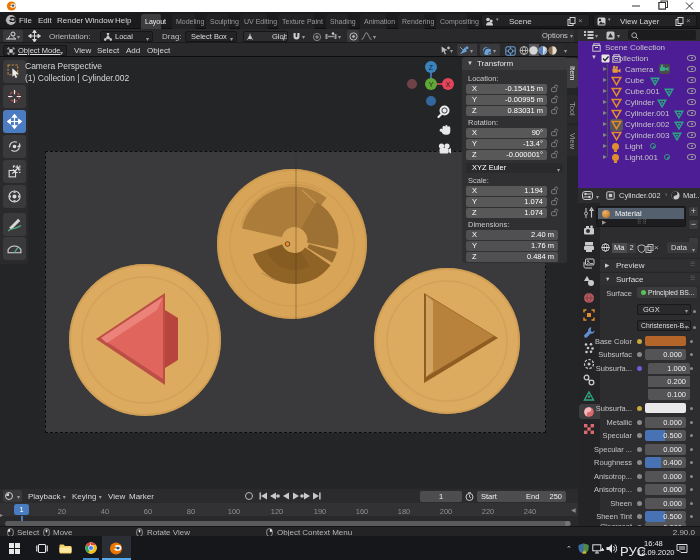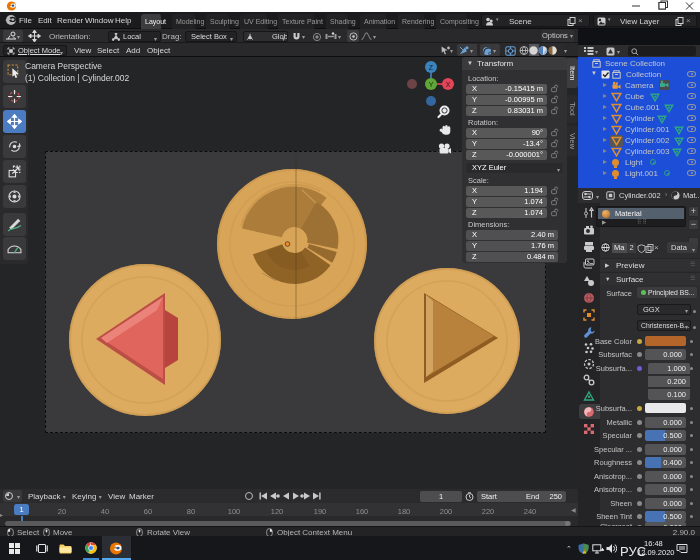--- a/index.html
+++ b/index.html
@@ -35,21 +35,21 @@
 .nph{position:absolute;left:0;top:0;width:105px;height:13px;background:#3b3b3d;border-radius:3px 3px 0 0;color:#e6e6e6;font-size:8px;}
 .fld{position:absolute;height:10px;background:#585858;border-radius:2px;color:#fff;font-size:7.5px;line-height:10px;}
 .fld .n{position:absolute;left:6px;top:0;}
 .fld .v{position:absolute;right:4px;top:0;}
 .seclbl{position:absolute;font-size:7.5px;color:#c9c9c9;}
 .lock{position:absolute;width:8px;height:9px;}
 
 .vtab{position:absolute;left:567px;width:11px;background:#2a2a2c;color:#9f9f9f;font-size:7.5px;border-radius:0 3px 3px 0;writing-mode:vertical-rl;text-align:center;}
 .vtab.act{background:#3d3d3f;color:#e8e8e8;}
 
-#outl{left:578px;top:29px;width:122px;height:159px;background:#1d4ed8;margin-top:16px;}
+#outl{left:578px;top:29px;width:122px;height:159px;background:#4c1d95;}
 #outlhead{position:absolute;left:0;top:0;width:122px;height:12px;background:#2d2d2f;}
 .orow{position:absolute;left:0;width:122px;height:11px;font-size:8px;color:#c5c5c5;}
 .oic{position:absolute;top:1px;width:9px;height:9px;}
 .olight{position:absolute;top:2px;width:7px;height:7px;border-radius:50%;background:#e08e2d;}
 .olight::after{content:"";position:absolute;left:2px;top:7px;width:3px;height:2px;background:#e08e2d;}
 .glight{position:absolute;top:2px;width:6px;height:6px;border-radius:50%;border:1.2px solid #30a080;}
 .glight::after{content:"";position:absolute;left:1.6px;top:1.6px;width:2px;height:2px;border-radius:50%;background:#30a080;}
 .eye{position:absolute;right:4px;top:2px;width:9px;height:6px;border:1px solid #9a9a9a;border-radius:50% 50% 50% 50% / 60% 60% 60% 60%;}
 .eye::after{content:"";position:absolute;left:2.5px;top:1px;width:2.4px;height:2.4px;border-radius:50%;background:#9a9a9a;}
 .oarr{position:absolute;top:3px;width:0;height:0;border-top:2.8px solid transparent;border-bottom:2.8px solid transparent;border-left:4px solid #868686;}
@@ -155,21 +155,21 @@
       </svg>
   <span class="tx chev" style="left:17px;top:4px">▾</span>
   <svg class="abs" style="left:28px;top:1px" width="13" height="12" viewBox="0 0 13 12" stroke="#d8d8d8" stroke-width="1" fill="#d8d8d8">
         <path d="M6.5 1.5 v9 M2 6 h9" fill="none"></path>
         <path d="M6.5 0 l1.8 2.5 h-3.6 Z"></path>
         <path d="M6.5 12 l1.8 -2.5 h-3.6 Z"></path>
         <path d="M0.5 6 l2.5 -1.8 v3.6 Z"></path>
         <path d="M12.5 6 l-2.5 -1.8 v3.6 Z"></path>
       </svg>
   <div class="tx lbl" style="left:49px;top:3px">Orientation:</div>
-  <div class="drop" style="left:100px;top:1.5px;width:53px;margin-left:8px;">
+  <div class="drop" style="left:100px;top:1.5px;width:53px;">
     <svg class="abs" style="left:3px;top:1.5px" width="8" height="8" viewBox="0 0 8 8" stroke="#ccc" fill="#ccc">
           <circle cx="4" cy="4.5" r="1.3"></circle>
           <path d="M4 4 V0.8 M4 4 L1.2 6.5 M4 4 L6.8 6.5" stroke-width="1" fill="none"></path>
           <circle cx="4" cy="0.8" r="0.9"></circle>
           <circle cx="1.2" cy="6.5" r="0.9"></circle>
           <circle cx="6.8" cy="6.5" r="0.9"></circle>
         </svg>
     <span style="margin-left:14px">Local</span><span class="tx chev" style="right:3px;top:2px">▾</span>
   </div>
   <div class="tx lbl" style="left:162px;top:3px">Drag:</div>
@@ -520,21 +520,21 @@
         <span class="tx" style="left:13px;top:1px;font-size:6px;color:#ccc">▼</span>
         <svg class="oic" style="left:23px" viewBox="0 0 9 9">
           <rect x="0.5" y="0.5" width="8" height="8" rx="1" fill="#e6e6e6"></rect>
           <path d="M2 4.5 L4 6.5 L7.5 2.5" fill="none" stroke="#222" stroke-width="1.3"></path>
         </svg>
         <svg class="oic" style="left:34px" viewBox="0 0 9 9" fill="none" stroke="#c9c9c9">
           <rect x="0.8" y="2.5" width="7.4" height="5.7"></rect>
           <rect x="1.8" y="0.8" width="5.4" height="1.7"></rect>
           <line x1="3" y1="4.5" x2="6" y2="4.5"></line>
         </svg>
-        <span class="tx" style="left:48px;top:0.5px">Collection</span>
+        <span class="tx" style="left:35px;top:0.5px">Collection</span>
         <span class="eye"></span>
       </div>
 
   <div class="orow" style="top:35px">
         <svg class="oic or-cam" style="left:34px" viewBox="0 0 10 9" fill="#e39b43">
           <rect x="0.5" y="3" width="6" height="5" rx="1"></rect>
           <path d="M6.5 5.5 L9.5 3.5 V8 L6.5 6.5 Z"></path>
           <circle cx="2.5" cy="1.8" r="1.5"></circle>
           <circle cx="5.5" cy="2" r="1.2"></circle>
         </svg>

